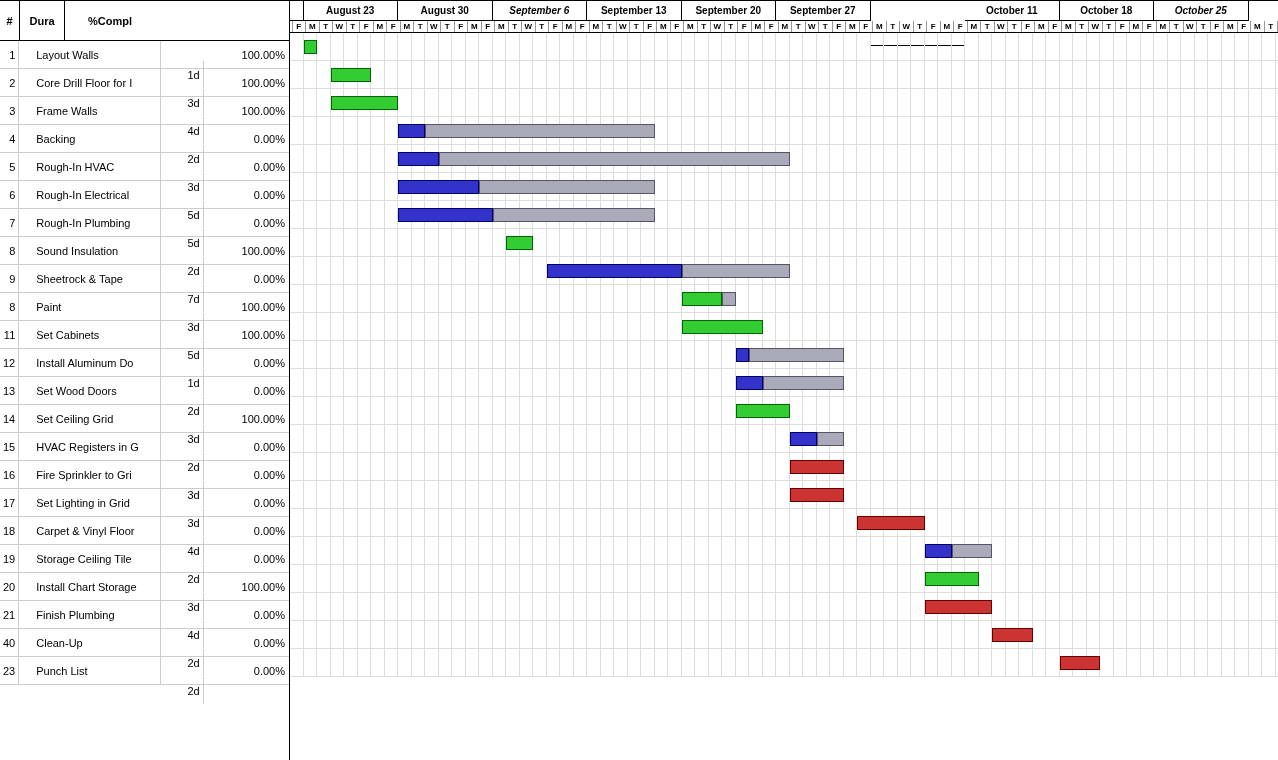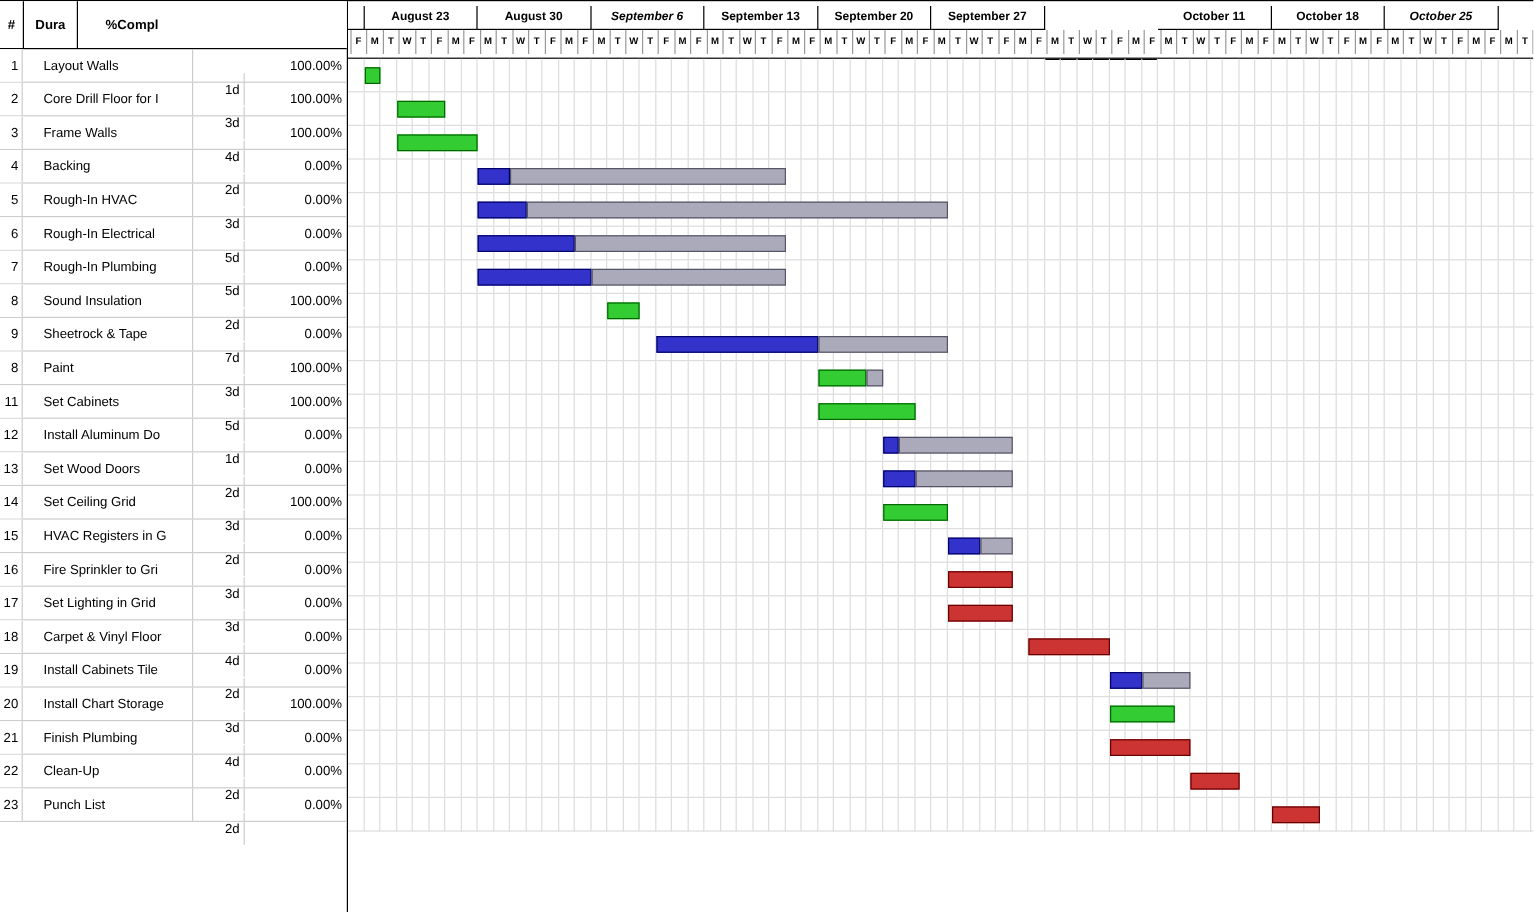--- a/index.html
+++ b/index.html
@@ -62,25 +62,24 @@
 .data-cell.col-name { justify-content: flex-start; margin-left: 14px; }
 .data-cell.col-dur { justify-content: flex-end; margin-top: 40px; }
 .data-cell.col-compl { justify-content: flex-end; border-right: none; padding-right: 4px; }
 
 .right-panel {
   flex: 1;
   position: relative;
   overflow: hidden;
 }
 .timeline-header {
-  height: 48px;
+  height: 32px;
   display: flex;
   flex-direction: column;
   border-bottom: 1px solid #000;
-  justify-content: center;
 }
 .week-row {
   display: flex;
   height: 20px;
 }
 .week-cell {
   border-right: 1px solid #000;
   border-bottom: 1px solid #000;
   display: flex;
   align-items: center;
@@ -244,38 +243,38 @@
           <div class="data-cell col-compl">0.00%</div>
         </div>
         <div class="data-row">
           <div class="data-cell col-num">18</div>
           <div class="data-cell col-name">Carpet &amp; Vinyl Floor</div>
           <div class="data-cell col-dur">4d</div>
           <div class="data-cell col-compl">0.00%</div>
         </div>
         <div class="data-row">
           <div class="data-cell col-num">19</div>
-          <div class="data-cell col-name">Install Cabinets Tile</div>
+          <div class="data-cell col-name">Storage Ceiling Tile</div>
           <div class="data-cell col-dur">2d</div>
           <div class="data-cell col-compl">0.00%</div>
         </div>
         <div class="data-row">
           <div class="data-cell col-num">20</div>
           <div class="data-cell col-name">Install Chart Storage</div>
           <div class="data-cell col-dur">3d</div>
           <div class="data-cell col-compl">100.00%</div>
         </div>
         <div class="data-row">
           <div class="data-cell col-num">21</div>
           <div class="data-cell col-name">Finish Plumbing</div>
           <div class="data-cell col-dur">4d</div>
           <div class="data-cell col-compl">0.00%</div>
         </div>
         <div class="data-row">
-          <div class="data-cell col-num">22</div>
+          <div class="data-cell col-num">40</div>
           <div class="data-cell col-name">Clean-Up</div>
           <div class="data-cell col-dur">2d</div>
           <div class="data-cell col-compl">0.00%</div>
         </div>
         <div class="data-row">
           <div class="data-cell col-num">23</div>
           <div class="data-cell col-name">Punch List</div>
           <div class="data-cell col-dur">2d</div>
           <div class="data-cell col-compl">0.00%</div>
         </div>

